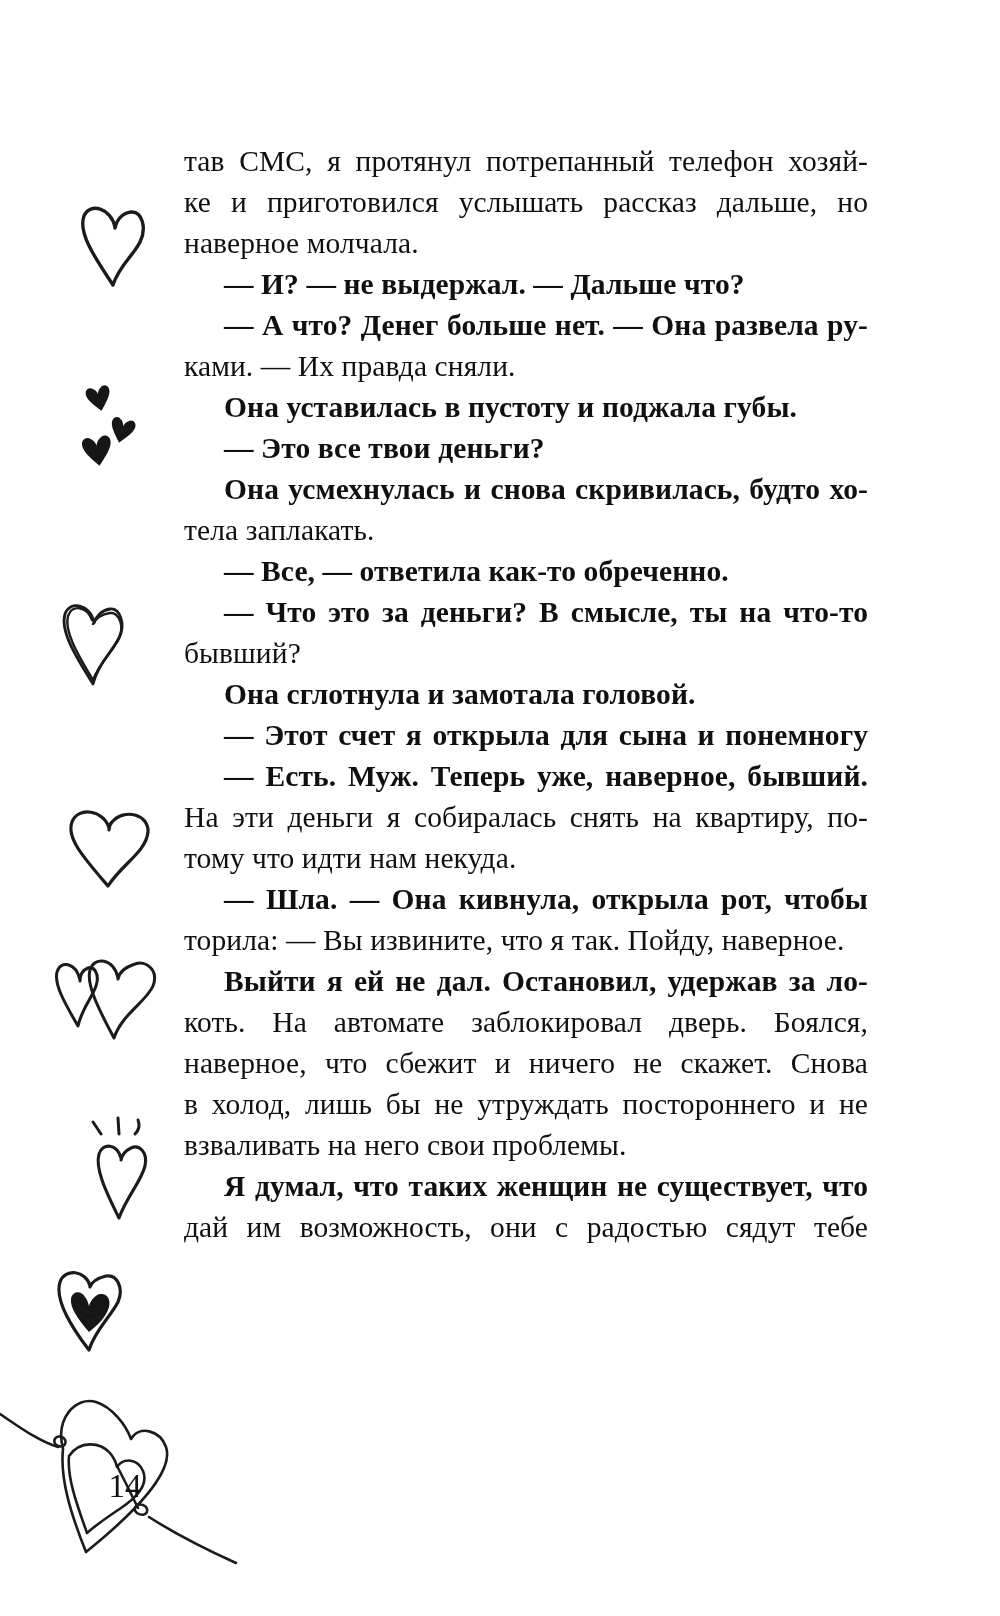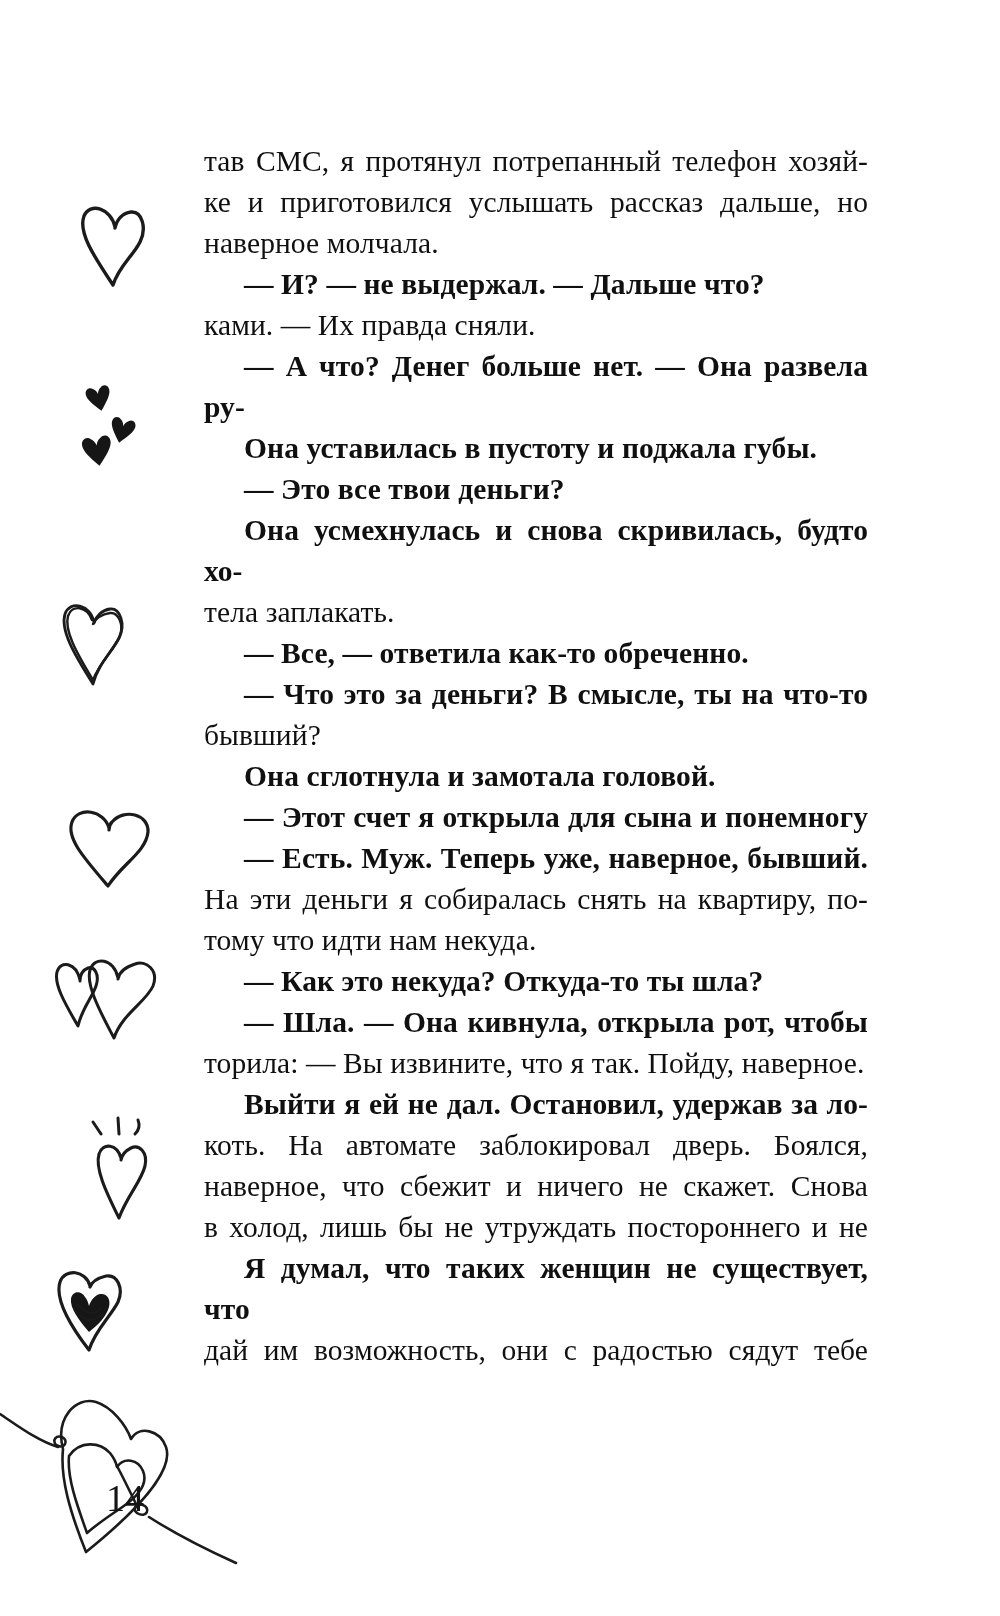--- a/index.html
+++ b/index.html
@@ -11,67 +11,66 @@
     font-family:"Liberation Serif","DejaVu Serif",serif;
     color:#101010;
   }
   .text-block{
     position:absolute;
     left:184px;top:141px;width:684px;
     font-size:29.5px;
     line-height:41px;
     letter-spacing:0.1px;
   }
-  .line{white-space:pre-wrap;text-align:left;margin-left:20px;}
+  .line{white-space:pre-wrap;text-align:left;}
   .line.j{text-align:justify;text-align-last:justify;}
   .line.ind{text-indent:40px;font-weight:bold;}
   .doodle{position:absolute;}
   .doodle svg{display:block;}
   .pagenum{
     position:absolute;
     left:92px;top:1468px;width:66px;
     text-align:center;
-    font-size:38px;
+    font-size:33px;
     color:#141414;
-    margin-top:8px;
   }
   .ink{stroke:#1b1b1b;fill:none;stroke-linecap:round;stroke-linejoin:round;}
   .ink-fill{fill:#161616;stroke:none;}
 </style>
 </head>
 <body>
 
 <div class="page">
 
   <div class="text-block">
       <div class="line j">тав СМС, я протянул потрепанный телефон хозяй-</div>
       <div class="line j">ке и приготовился услышать рассказ дальше, но</div>
       <div class="line">наверное молчала.</div>
       <div class="line ind">— И? — не выдержал. — Дальше что?</div>
+      <div class="line j ind">— А что? Денег больше нет. — Она развела ру-</div>
       <div class="line">ками. — Их правда сняли.</div>
-      <div class="line j ind">— А что? Денег больше нет. — Она развела ру-</div>
       <div class="line ind">Она уставилась в пустоту и поджала губы.</div>
       <div class="line ind">— Это все твои деньги?</div>
       <div class="line j ind">Она усмехнулась и снова скривилась, будто хо-</div>
       <div class="line">тела заплакать.</div>
       <div class="line ind">— Все, — ответила как-то обреченно.</div>
       <div class="line j ind">— Что это за деньги? В смысле, ты на что-то</div>
       <div class="line">бывший?</div>
       <div class="line ind">Она сглотнула и замотала головой.</div>
       <div class="line j ind">— Этот счет я открыла для сына и понемногу</div>
       <div class="line j ind">— Есть. Муж. Теперь уже, наверное, бывший.</div>
       <div class="line j">На эти деньги я собиралась снять на квартиру, по-</div>
       <div class="line">тому что идти нам некуда.</div>
-      <div class="line ind">— Как это некуда? Откуда-то ты шла?</div>
       <div class="line j ind">— Шла. — Она кивнула, открыла рот, чтобы</div>
       <div class="line">торила: — Вы извините, что я так. Пойду, наверное.</div>
       <div class="line j ind">Выйти я ей не дал. Остановил, удержав за ло-</div>
       <div class="line j">коть. На автомате заблокировал дверь. Боялся,</div>
       <div class="line j">наверное, что сбежит и ничего не скажет. Снова</div>
       <div class="line j">в холод, лишь бы не утруждать постороннего и не</div>
+      <div class="line">взваливать на него свои проблемы.</div>
       <div class="line j ind">Я думал, что таких женщин не существует, что</div>
       <div class="line j">дай им возможность, они с радостью сядут тебе</div>
     </div>
 
   <div class="doodle" style="left:78px;top:200px;">
     <svg width="74" height="90" viewBox="0 0 74 90">
       <path class="ink" stroke-width="3.4" d="M37 27 C33 8 12 2 6 16 C0 32 15 55 35 85 C41 66 55 56 62 42 C69 28 64 11 53 12 C45 13 39 19 37 28"></path>
     </svg>
   </div>
 

